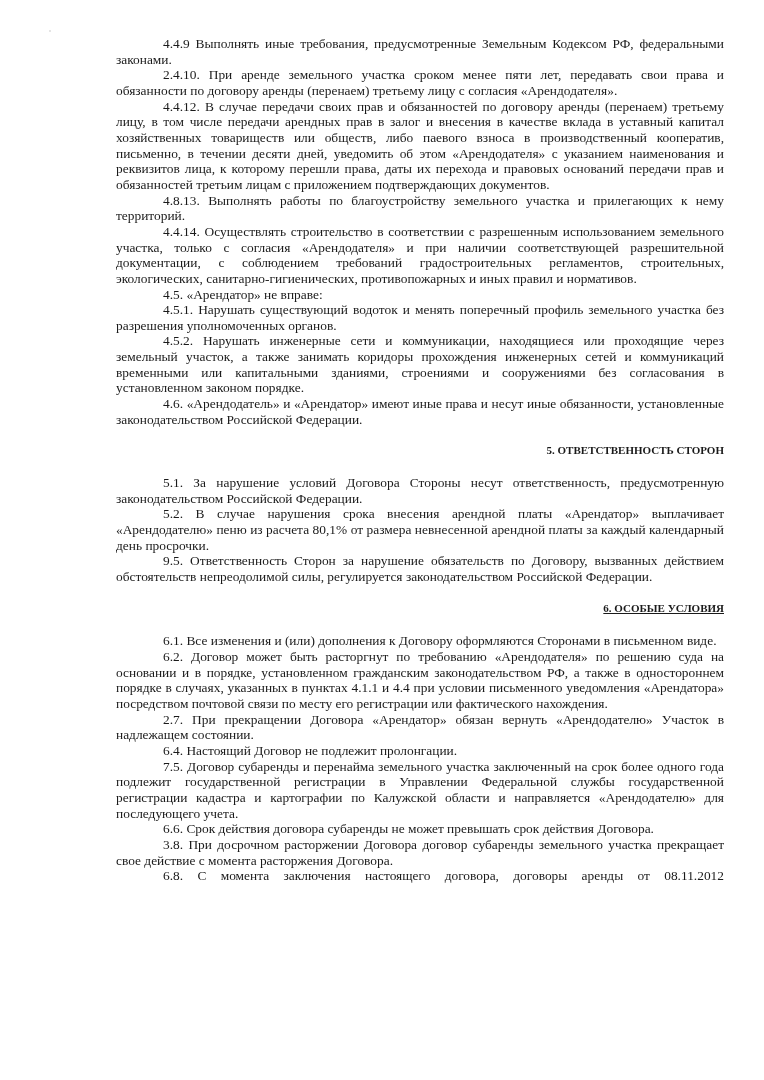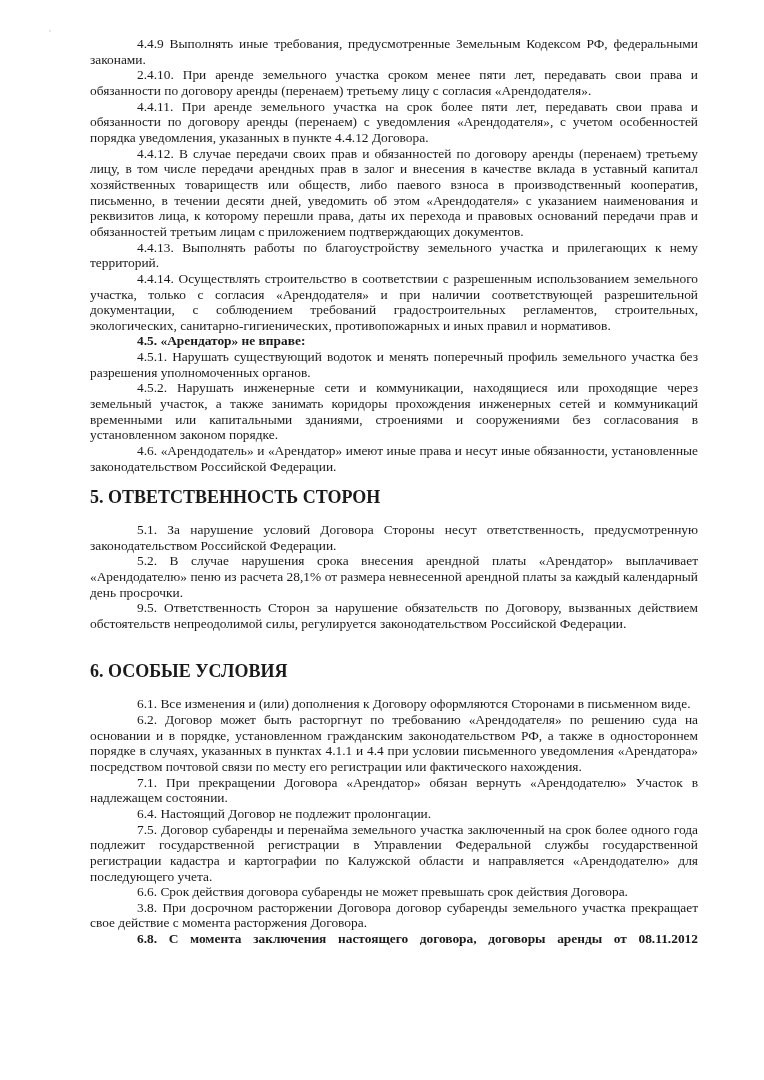--- a/index.html
+++ b/index.html
@@ -2,59 +2,58 @@
 <html><head>
 <meta charset="utf-8">
 <style>
   html, body { margin: 0; padding: 0; background: #ffffff; }
   body {
     width: 764px; height: 1080px; overflow: hidden; position: relative;
     font-family: "Liberation Serif", serif;
     color: #1a1a1a;
   }
   .page {
-    position: absolute; left: 90px; top: 36px; width: 608px;
+    position: absolute; left: 116px; top: 36px; width: 608px;
     font-size: 13.4px; line-height: 15.65px;
     text-align: justify;
   }
   .p { margin: 0; text-indent: 47px; }
-  .p.b { font-weight: bold; }
+  .p.b { font-weight: normal; }
   .lbl { font-weight: normal; }
   .h {
-    margin: 0; text-align: left; font-weight: bold; font-size: 18px;
+    margin: 0; text-align: right; font-weight: bold; font-size: 11px;
     text-indent: 0;
   }
   .h5 { margin-top: 16px; margin-bottom: 16px; }
-  .h6 { margin-top: 32px; margin-bottom: 17px; }
+  .h6 { margin-top: 16px; margin-bottom: 17px; text-decoration: underline; }
   .scanspeck { position:absolute; width:2px; height:2px; background:#ddd; border-radius:1px; }
 </style>
 </head>
 <body>
 
 <div class="page">
   <p class="p">4.4.9 Выполнять иные требования, предусмотренные Земельным Кодексом РФ, федеральными законами.</p>
   <p class="p">2.4.10. При аренде земельного участка  сроком менее пяти лет, передавать свои права и обязанности по договору аренды (перенаем) третьему лицу с согласия «Арендодателя».</p>
-  <p class="p">4.4.11. При аренде земельного участка на срок более пяти лет, передавать свои права и обязанности по договору аренды (перенаем) с уведомления «Арендодателя», с учетом особенностей порядка уведомления, указанных в пункте 4.4.12 Договора.</p>
   <p class="p">4.4.12. В случае передачи своих прав и обязанностей по договору аренды (перенаем) третьему лицу, в том числе передачи арендных прав в залог и внесения в качестве вклада в уставный капитал хозяйственных товариществ или обществ, либо паевого взноса в производственный кооператив, письменно, в течении десяти дней, уведомить об этом «Арендодателя» с указанием наименования и реквизитов лица, к которому перешли права, даты их перехода и правовых оснований передачи прав и обязанностей третьим лицам с приложением подтверждающих документов.</p>
-  <p class="p">4.4.13. Выполнять работы по благоустройству земельного участка и прилегающих к нему территорий.</p>
+  <p class="p">4.8.13. Выполнять работы по благоустройству земельного участка и прилегающих к нему территорий.</p>
   <p class="p">4.4.14. Осуществлять строительство в соответствии с разрешенным использованием земельного участка, только с согласия «Арендодателя» и при наличии соответствующей разрешительной документации, с соблюдением требований градостроительных регламентов, строительных, экологических, санитарно-гигиенических, противопожарных и иных правил и нормативов.</p>
   <p class="p b">4.5. «Арендатор» не вправе:</p>
   <p class="p">4.5.1. Нарушать существующий водоток и менять поперечный профиль земельного участка без разрешения уполномоченных органов.</p>
   <p class="p">4.5.2. Нарушать инженерные сети и коммуникации, находящиеся или проходящие через земельный участок, а также занимать коридоры прохождения инженерных сетей и коммуникаций временными или капитальными зданиями, строениями и сооружениями без согласования в установленном законом порядке.</p>
   <p class="p"><span class="lbl">4.6.</span><span> «Арендодатель» и «Арендатор» имеют иные права и несут иные обязанности, установленные законодательством Российской Федерации.</span></p>
 
   <h2 class="h h5">5. ОТВЕТСТВЕННОСТЬ СТОРОН</h2>
   <p class="p">5.1. За нарушение условий Договора Стороны несут ответственность, предусмотренную законодательством Российской Федерации.</p>
-  <p class="p">5.2. В случае нарушения срока внесения арендной платы «Арендатор» выплачивает «Арендодателю» пеню из расчета 28,1% от размера невнесенной арендной платы за каждый календарный день просрочки.</p>
+  <p class="p">5.2. В случае нарушения срока внесения арендной платы «Арендатор» выплачивает «Арендодателю» пеню из расчета 80,1% от размера невнесенной арендной платы за каждый календарный день просрочки.</p>
   <p class="p">9.5. Ответственность Сторон за нарушение обязательств по Договору, вызванных действием обстоятельств непреодолимой силы, регулируется законодательством Российской Федерации.</p>
 
   <h2 class="h h6">6. ОСОБЫЕ УСЛОВИЯ</h2>
   <p class="p">6.1. Все изменения и (или) дополнения к Договору оформляются Сторонами в письменном виде.</p>
   <p class="p">6.2. Договор может быть расторгнут по требованию «Арендодателя» по решению суда на основании и в порядке, установленном гражданским законодательством РФ, а также в одностороннем порядке в случаях, указанных в пунктах 4.1.1 и 4.4 при условии письменного уведомления «Арендатора» посредством почтовой связи по месту его  регистрации или фактического нахождения.</p>
-  <p class="p">7.1. При прекращении Договора «Арендатор» обязан вернуть «Арендодателю» Участок в надлежащем состоянии.</p>
+  <p class="p">2.7. При прекращении Договора «Арендатор» обязан вернуть «Арендодателю» Участок в надлежащем состоянии.</p>
   <p class="p">6.4. Настоящий Договор не подлежит пролонгации.</p>
   <p class="p">7.5. Договор субаренды и перенайма земельного участка заключенный на срок более одного года подлежит государственной регистрации в Управлении Федеральной службы государственной регистрации кадастра и картографии по Калужской области и направляется «Арендодателю» для последующего учета.</p>
   <p class="p">6.6. Срок действия договора субаренды не может превышать срок действия Договора.</p>
   <p class="p">3.8. При досрочном расторжении Договора договор субаренды земельного участка прекращает свое действие с момента расторжения Договора.</p>
   <p class="p b" style="text-align-last: justify;">6.8. С момента заключения настоящего договора, договоры аренды от 08.11.2012</p>
 </div>
 
 <span class="scanspeck" style="left:49px; top:30px;"></span>
 
 </body></html>

